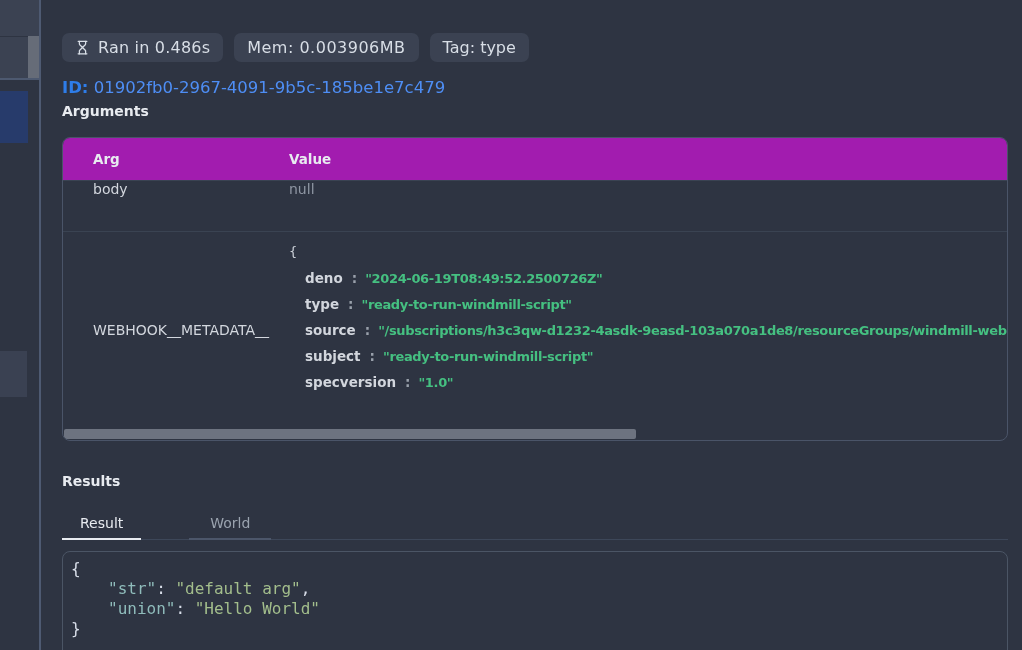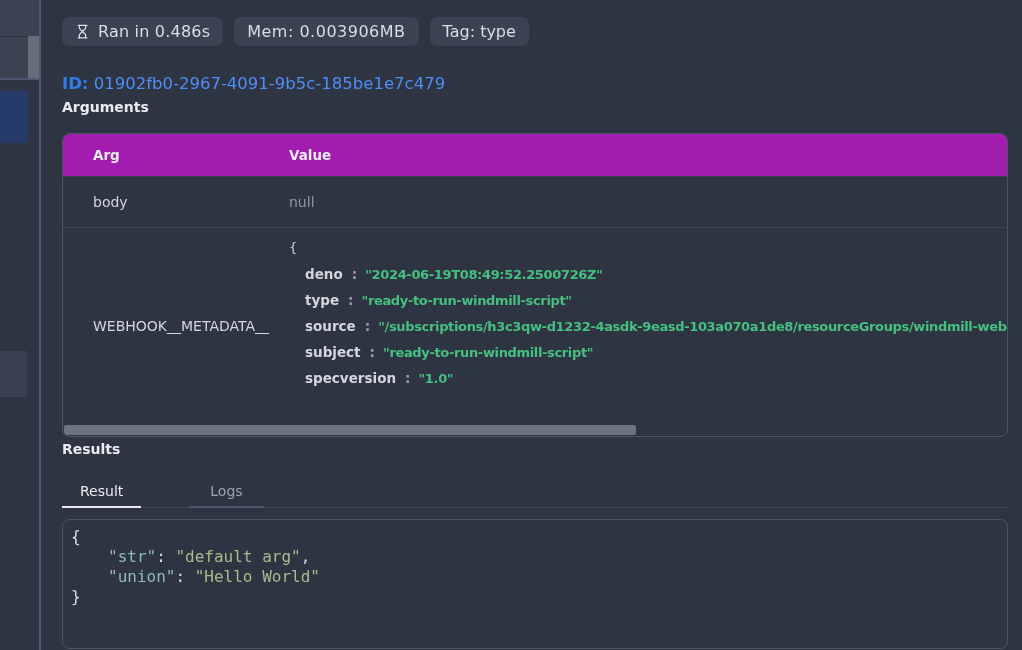--- a/index.html
+++ b/index.html
@@ -18,58 +18,58 @@
     border-right: 2px solid #4e5a72;
   }
   .sb-top-block { position: absolute; left: 0; top: 0; width: 39px; height: 36px; background: #3b4252; }
   .sb-row-block { position: absolute; left: 0; top: 37px; width: 28px; height: 41px; background: #3b4252; }
   .sb-scrollbar { position: absolute; left: 28px; top: 36px; width: 11px; height: 42px; background: #666c78; }
   .sb-sep { position: absolute; left: 0; top: 78px; width: 39px; height: 2px; background: #4d5970; }
   .sb-item-active { position: absolute; left: 0; top: 91px; width: 28px; height: 52px; background: #273b6b; }
   .sb-item-plain { position: absolute; left: 0; top: 351px; width: 27px; height: 46px; background: #3a4152; }
 
   
-  .main { position: absolute; left: 41px; top: 0; width: 981px; height: 470px; padding: 0 17px 0 21px; }
+  .main { position: absolute; left: 41px; top: 16px; width: 981px; height: 470px; padding: 0 17px 0 21px; }
 
   
   .badges { margin-top: 17px; display: flex; gap: 11px; align-items: center; }
   .badge {
     height: 29px; display: inline-flex; align-items: center; gap: 8px;
     background: #3b4252; border-radius: 7px; padding: 0 13px;
     font-size: 16px; color: #d8dee6; white-space: nowrap;
   }
   .badge svg { display: block; }
 
   
-  .id-line { margin-top: 27px; font-size: 16.5px; line-height: 22px; white-space: nowrap; }
+  .id-line { margin-top: 15px; font-size: 16.5px; line-height: 22px; white-space: nowrap; }
   .id-label { color: #2e7de9; font-weight: bold; }
   .id-value { color: #4e8ef5; }
 
   
   .section-title { font-weight: bold; font-size: 14px; color: #e8ebf0; }
   .t-arguments { margin-top: 4px; }
-  .t-results { margin-top: 4px; }
+  .t-results { margin-top: 32px; }
 
   
   .arg-table {
     margin-top: 18px;
     border: 1px solid #4a5468;
     border-radius: 8px;
     overflow: hidden;
     width: 946px;
   }
   .tr { display: flex; }
   .th-row { background: #a21caf; height: 42px; align-items: center; }
   .badge-run { letter-spacing: 0.2px; }
   .badge-mem { letter-spacing: 0.5px; }
   .col-arg { width: 198px; flex: none; padding-left: 30px; }
   .col-val { flex: 1; padding-left: 28px; min-width: 0; }
   .th { font-size: 13.5px; font-weight: bold; color: #e8ebf0; }
   .row { border-top: 1px solid #3a4352; }
-  .row-body { height: 51px; align-items: center; font-size: 14px; }
+  .row-body { height: 51px; align-items: flex-start; font-size: 14px; }
   .cell-arg { color: #d3d7de; font-size: 14px; }
   .v-null { color: #8f96a3; font-size: 14px; }
   .row-webhook { height: 196px; }
   .row-webhook .col-arg { display: flex; align-items: center; }
   .obj-view {
     padding: 7px 0 7px 28px;
     font-size: 13.5px;
     line-height: 26px;
     white-space: nowrap;
     overflow: hidden;
@@ -174,18 +174,18 @@
     </div>
     <div class="h-scroll">
       <div class="h-thumb"></div>
     </div>
   </div>
 
   <h3 class="section-title t-results">Results</h3>
 
   <div class="tabs">
     <div class="tab tab-active">Result</div>
-    <div class="tab tab-inactive tab-logs">Logs</div>
+    <div class="tab tab-inactive tab-logs">World</div>
   </div>
 
   <div class="code-block"><span class="cl json-punct">{</span><span class="cl cl-indent"><span class="json-key">"str"</span><span class="json-punct">: </span><span class="json-str">"default arg"</span><span class="json-punct">,</span></span><span class="cl cl-indent"><span class="json-key">"union"</span><span class="json-punct">: </span><span class="json-str">"Hello World"</span></span><span class="cl json-punct">}</span></div>
 
 </main>
 
 </body></html>

